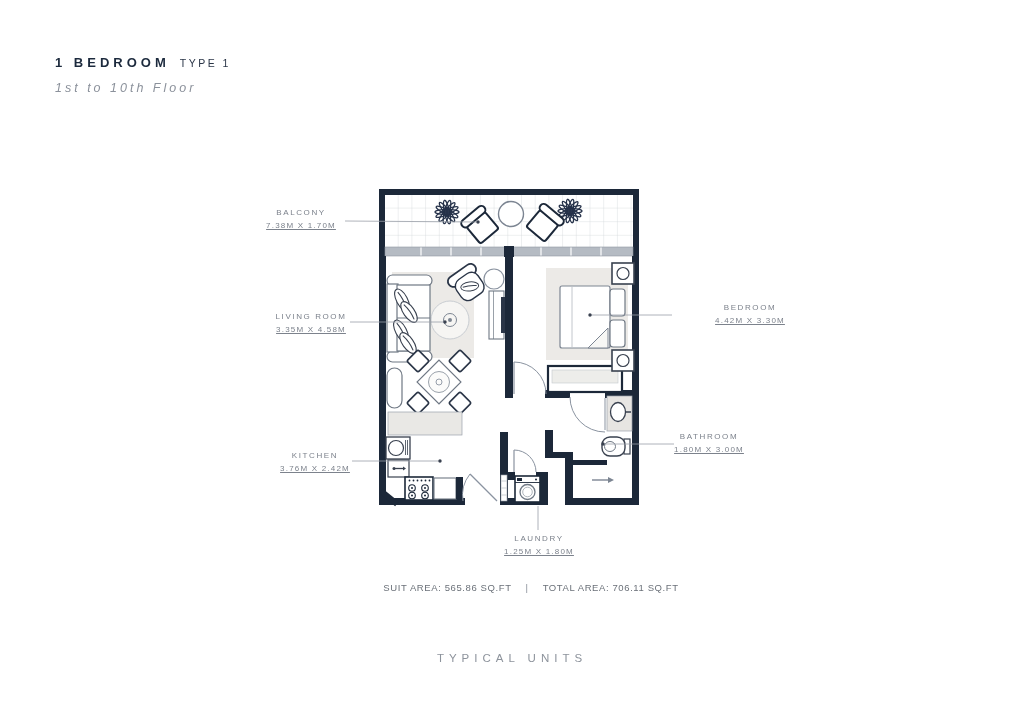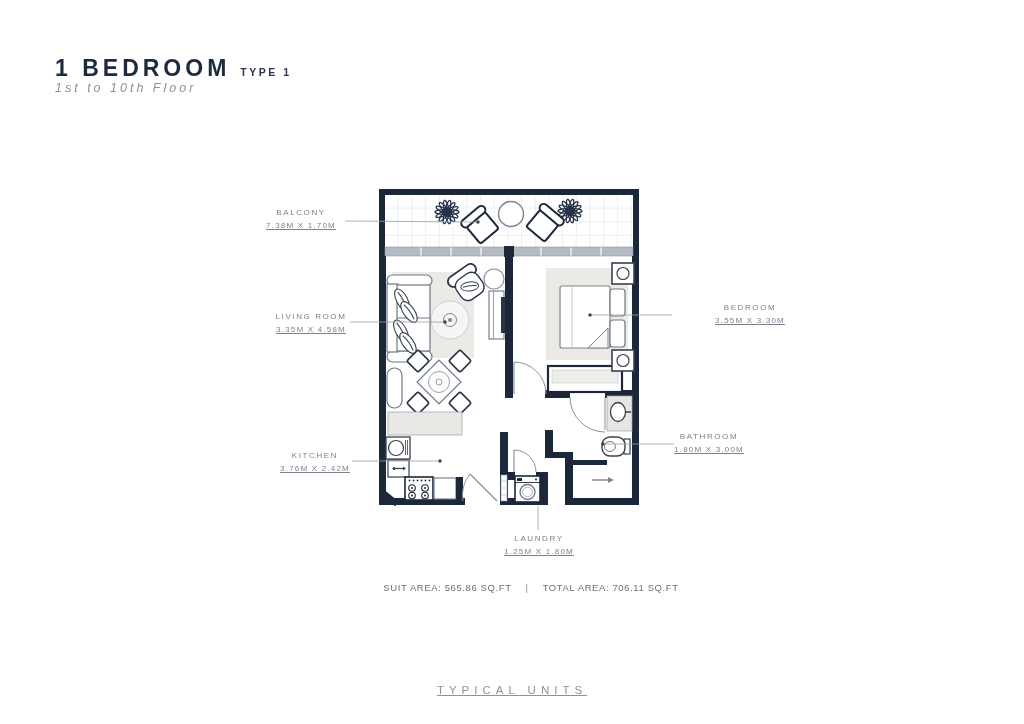--- a/index.html
+++ b/index.html
@@ -1,33 +1,33 @@
 <!DOCTYPE html>
 <html><head>
 <meta charset="utf-8">
 <style>
   html,body{margin:0;padding:0;background:#ffffff;}
   body{width:1024px;height:724px;position:relative;overflow:hidden;
        font-family:"Liberation Sans", sans-serif;}
   .abs{position:absolute;}
   
   .title-row{left:55px;top:55px;display:flex;align-items:baseline;color:#1c2a3d;}
-  .title-main{font-size:23px;font-weight:bold;letter-spacing:4px;}
-  .title-type{font-size:10.5px;letter-spacing:2.5px;margin-left:10px;color:#2a3547;font-weight:bold;}
+  .title-main{font-size:13px;font-weight:bold;letter-spacing:4px;}
+  .title-type{font-size:10.5px;letter-spacing:2.5px;margin-left:10px;color:#2a3547;}
   .subtitle{left:55px;top:81px;font-size:12.5px;letter-spacing:3px;color:#8b919b;font-style:italic;}
   
   .lbl{width:130px;text-align:center;font-size:8px;letter-spacing:1.6px;
        color:#7c828c;line-height:13px;}
   .lbl .dims{letter-spacing:1.2px;text-decoration:underline;}
   
   .areas{left:0;top:582px;width:1024px;display:flex;justify-content:center;
          align-items:center;font-size:9.5px;letter-spacing:.6px;color:#6b7179;margin-left:19px;}
   .areas .sep{margin:0 14px;color:#8b919b;}
-  .footer{left:0;top:684px;width:1024px;text-align:center;font-size:11.5px;
-          letter-spacing:5px;color:#8d939c;text-decoration:underline;}
+  .footer{left:0;top:652px;width:1024px;text-align:center;font-size:11.5px;
+          letter-spacing:5px;color:#8d939c;}
   svg{display:block;}
 </style>
 </head>
 <body>
 
 <svg class="abs" style="left:0;top:0" width="1024" height="724" viewBox="0 0 1024 724">
   <defs>
     <pattern id="tiles" width="13.7" height="13.6" patternUnits="userSpaceOnUse" x="384" y="194">
       <path d="M13.7 0H0V13.6" fill="none" stroke="#d4d8dc" stroke-width="0.8"></path>
     </pattern>
@@ -307,21 +307,21 @@
 <div class="abs lbl" style="left:236px;top:206px">
   <div>BALCONY</div>
   <div class="dims">7.38M X 1.70M</div>
 </div>
 <div class="abs lbl" style="left:246px;top:310px">
   <div>LIVING ROOM</div>
   <div class="dims">3.35M X 4.58M</div>
 </div>
 <div class="abs lbl" style="left:685px;top:301px">
   <div>BEDROOM</div>
-  <div class="dims">3.55M X 3.30M</div>
+  <div class="dims">4.42M X 3.30M</div>
 </div>
 <div class="abs lbl" style="left:250px;top:449px">
   <div>KITCHEN</div>
   <div class="dims">3.76M X 2.42M</div>
 </div>
 <div class="abs lbl" style="left:644px;top:430px">
   <div>BATHROOM</div>
   <div class="dims">1.80M X 3.00M</div>
 </div>
 <div class="abs lbl" style="left:474px;top:532px">

